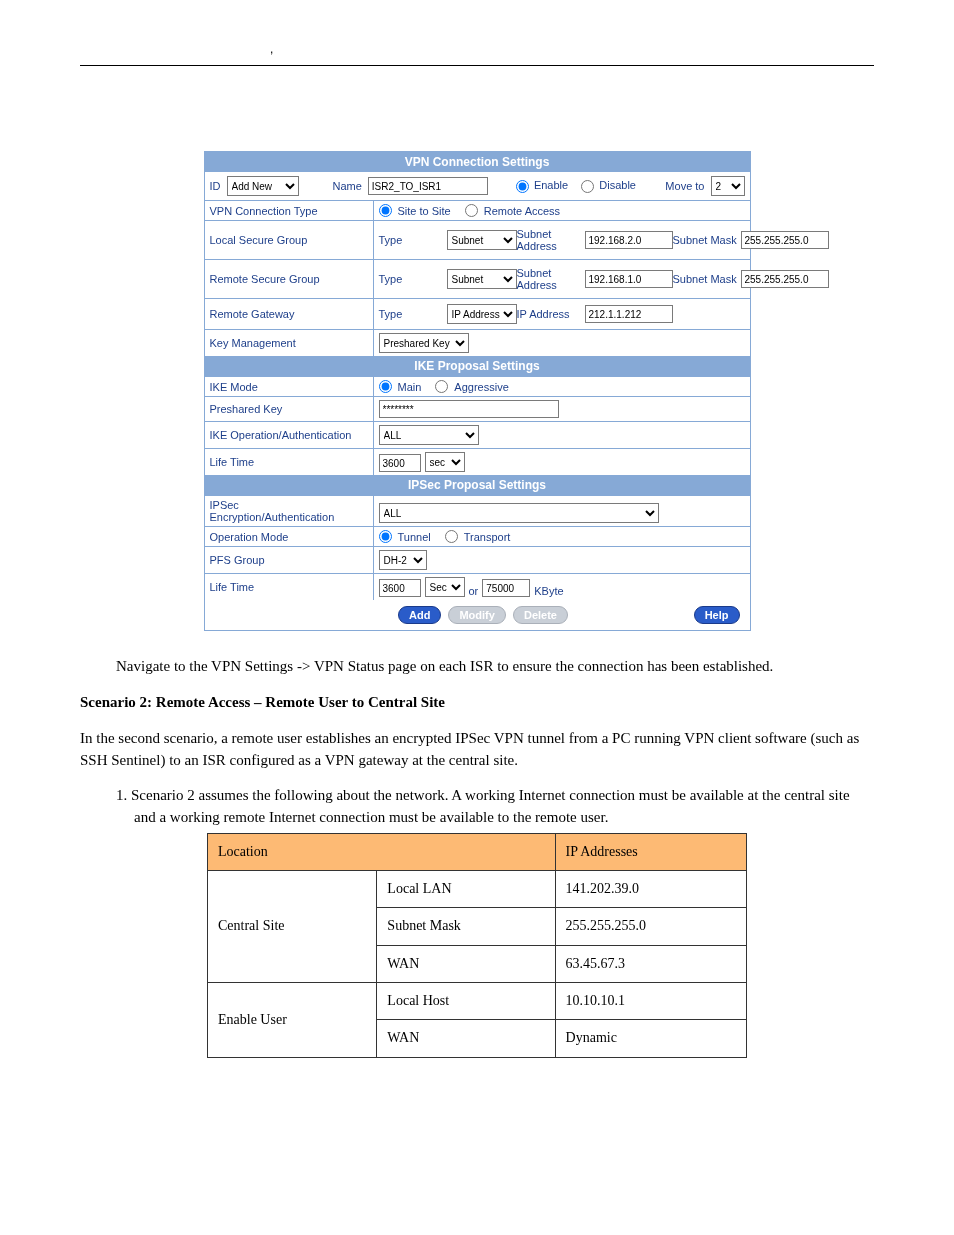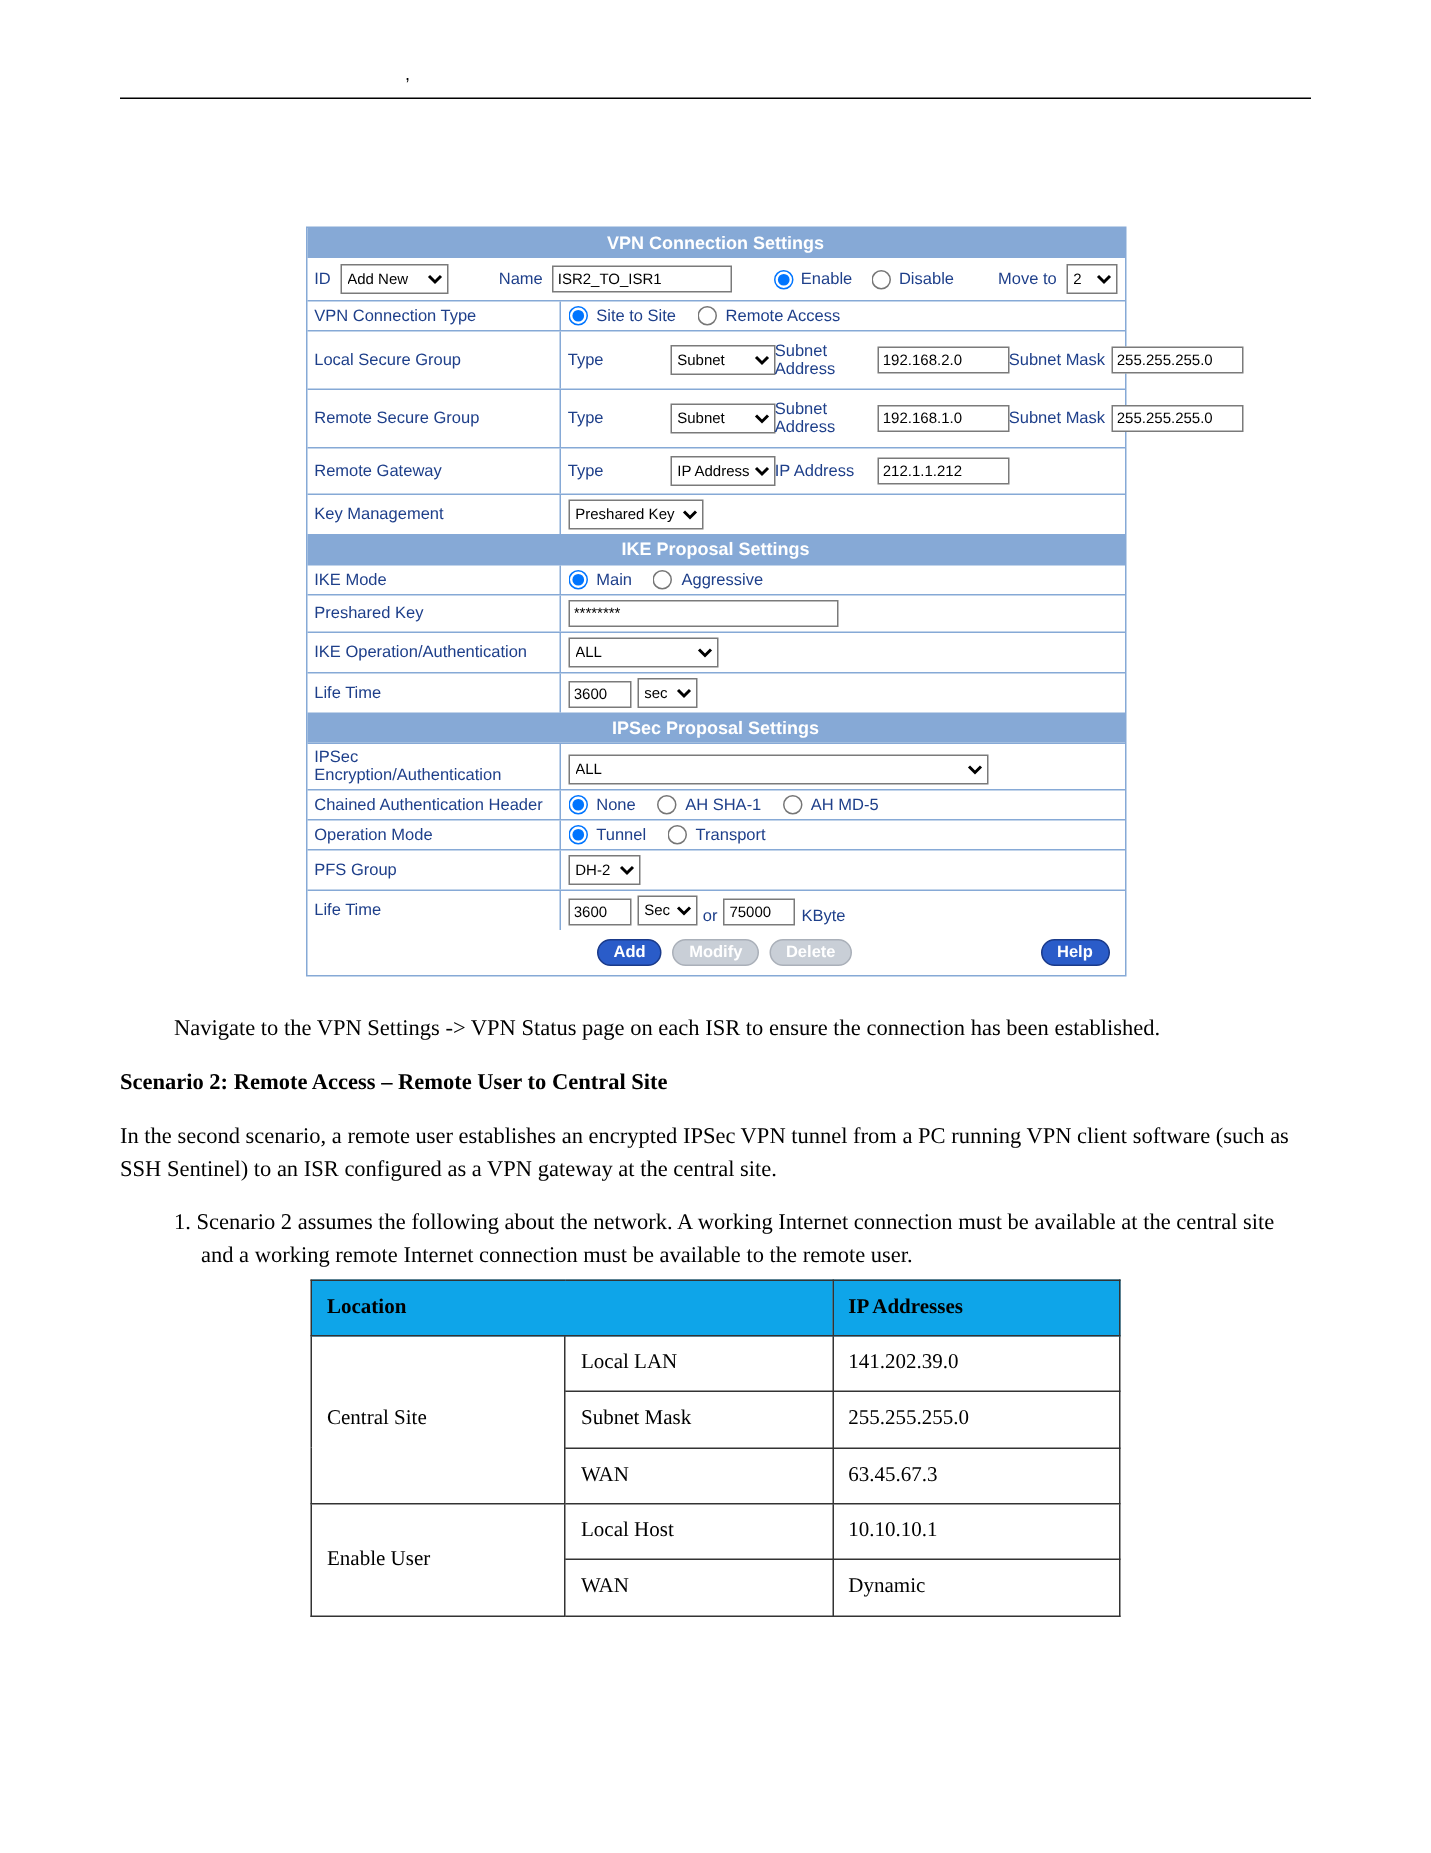--- a/index.html
+++ b/index.html
@@ -28,21 +28,21 @@
   .pill { display: inline-block; padding: 2px 10px; border-radius: 10px; font-size: 11px; font-weight: bold; margin: 0 2px; }
   .pill-blue { background: #2a5cc9; color: #fff; border: 1px solid #1a3a8a; }
   .pill-grey { background: #c9cfd7; color: #fff; border: 1px solid #aab0b9; }
   .pill-help { position: absolute; right: 10px; top: 6px; background: #2a5cc9; color: #fff; border: 1px solid #1a3a8a; padding: 2px 10px; border-radius: 10px; font-size: 11px; font-weight: bold; }
   .body-text { font-family: "Times New Roman", serif; font-size: 15px; line-height: 1.45; margin: 18px 20px 0; }
   .body-text p { margin-bottom: 14px; }
   .indent { margin-left: 36px; }
   .num-indent2 { margin-left: 18px; padding-left: 36px; text-indent: -18px; margin-bottom: 4px !important; }
   .data-table { border-collapse: collapse; margin: 4px auto 0; width: 540px; font-family: "Times New Roman", serif; font-size: 14px; }
   .data-table td, .data-table th { border: 1px solid #333; padding: 8px 10px; text-align: left; }
-  .data-table th { background: #0ea5e9; font-weight: bold; }
+  .data-table th { background: #fdba74; font-weight: normal; }
 </style>
 </head>
 <body>
 
 <div class="page">
   <div class="comma">,</div>
   <div class="page-header-line"></div>
 
   <div class="screenshot">
 
@@ -179,31 +179,20 @@
     <div class="section-title">IPSec Proposal Settings</div>
 
     <div class="row">
       <div class="row-label" style="white-space:pre-line">IPSec
 Encryption/Authentication</div>
       <div class="row-content">
         <select class="sel" style="width:280px"><option>ALL</option></select>
       </div>
     </div>
 
-    <div class="row">
-      <div class="row-label">Chained Authentication Header</div>
-      <div class="row-content">
-        <input type="radio" class="radio" checked="" style="">
-        <span class="rlabel">None</span>
-        <input type="radio" class="radio" style="">
-        <span class="rlabel">AH SHA-1</span>
-        <input type="radio" class="radio" style="">
-        <span class="rlabel">AH MD-5</span>
-      </div>
-    </div>
 
     <div class="row">
       <div class="row-label">Operation Mode</div>
       <div class="row-content">
         <input type="radio" class="radio" checked="" style="">
         <span class="rlabel">Tunnel</span>
         <input type="radio" class="radio" style="">
         <span class="rlabel">Transport</span>
       </div>
     </div>

